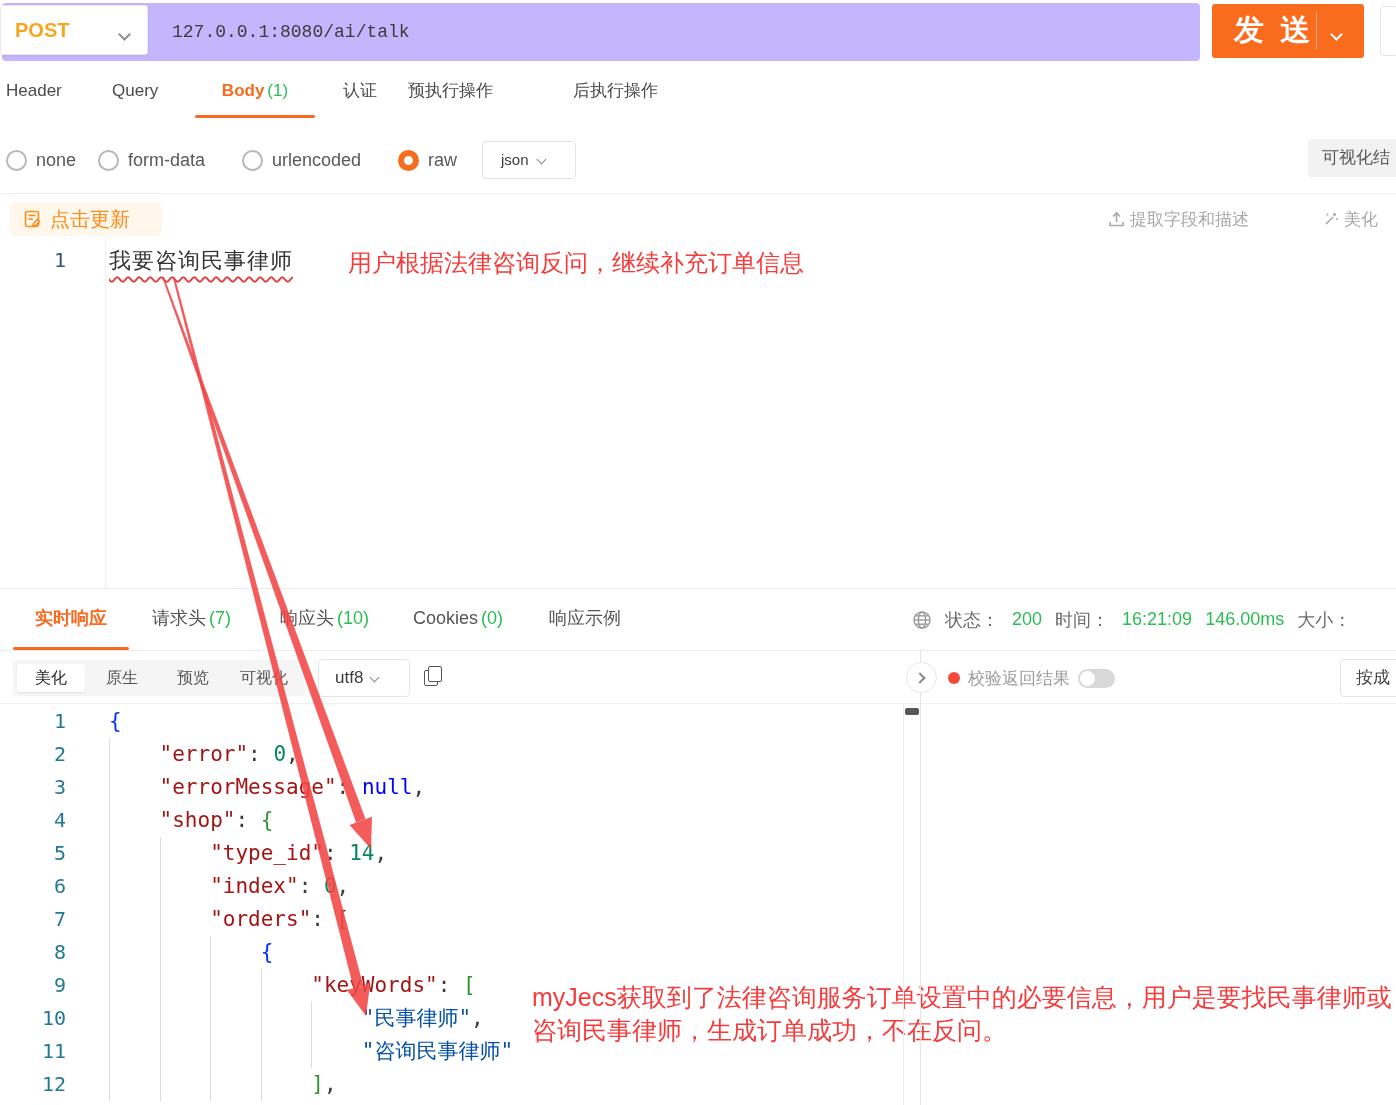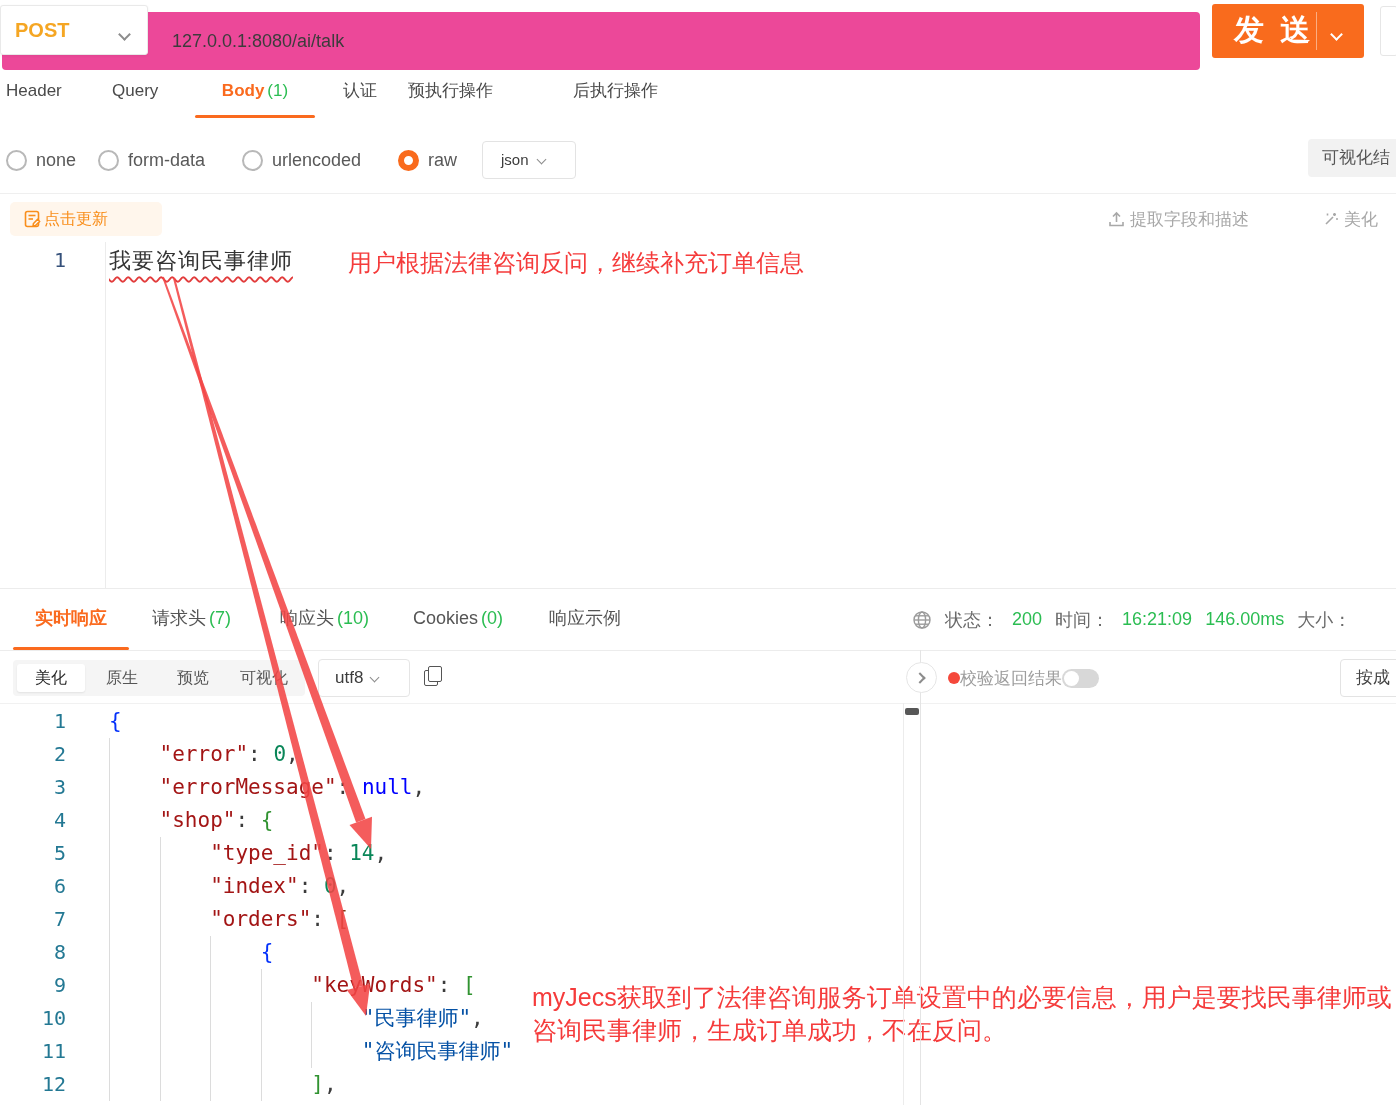--- a/index.html
+++ b/index.html
@@ -2,21 +2,21 @@
 <html><head>
 <meta charset="utf-8">
 <style>
   * { margin:0; padding:0; box-sizing:border-box; }
   html,body { background:#fff; }
   body { font-family:"Liberation Sans","DejaVu Sans",sans-serif; }
   .app { position:relative; width:1396px; height:1105px; overflow:hidden; background:#fff; }
 
   
   .topbar { position:absolute; left:0; top:0; width:1396px; height:62px; background:#fff; }
-  .urlwrap { position:absolute; left:2px; top:12px; width:1198px; height:58px; background:#ec4899; border-radius:4px; }
+  .urlwrap { position:absolute; left:2px; top:3px; width:1198px; height:58px; background:#c4b5fd; border-radius:4px;font-family:Liberation Mono, monospace; }
   .method-box { position:absolute; left:0; top:5px; width:148px; height:50px; background:#fff; border:1px solid #e9e9e9; border-radius:3px; box-shadow:0 1px 3px rgba(0,0,0,.06); cursor:pointer; }
   .method-label { position:absolute; left:14px; top:0; line-height:48px; font-size:20px; font-weight:bold; color:#f5a623; }
   .method-chev { position:absolute; right:18px; top:19px; color:#8c8c8c; }
   .url-text { position:absolute; left:170px; top:0; line-height:58px; font-size:18px; color:#3c3c3c; }
   .chev { display:inline-block; width:9px; height:9px; border-right:2px solid currentColor; border-bottom:2px solid currentColor; transform:rotate(45deg); }
   .chev-r { transform:rotate(-45deg); }
 
   .send-btn { position:absolute; left:1212px; top:4px; width:152px; height:54px; background:#f96b1d; border-radius:3px; cursor:pointer; }
   .send-label { position:absolute; left:22px; top:0; line-height:52px; color:#fff; font-size:30px; font-weight:bold; letter-spacing:4px; }
   .send-divider { position:absolute; left:104px; top:8px; width:1px; height:38px; background:rgba(255,255,255,.45); }
@@ -45,21 +45,21 @@
   .radio:nth-child(4){ left:398px; }
   .rb { width:21px; height:21px; border-radius:50%; border:2px solid #b8b8b8; background:#fff; }
   .rb.sel { border:6px solid #f96b1d; }
   .rawtype-box { position:absolute; left:482px; top:9px; width:94px; height:38px; border:1px solid #e3e3e3; border-radius:4px; background:#fff; cursor:pointer; font-size:15px; color:#3c3c3c; line-height:36px; padding-left:18px; }
   .rawtype-box .chev { width:7px; height:7px; border-width:1.5px; color:#8c8c8c; margin-left:9px; margin-bottom:2px; }
   .visualize-btn { position:absolute; left:1308px; top:7px; width:100px; height:38px; background:#f2f2f2; border-radius:4px; font-size:17px; color:#555; line-height:38px; padding-left:14px; cursor:pointer; }
 
   .divider1 { position:absolute; left:0; top:193px; width:1396px; height:1px; background:#efefef; }
 
   
-  .update-btn { position:absolute; left:10px; top:202px; width:152px; height:34px; background:#fff6ec; border-radius:5px; display:flex; align-items:center; gap:2px; padding-left:14px; color:#f98e1b; font-size:16px; cursor:pointer; }
+  .update-btn { position:absolute; left:10px; top:202px; width:152px; height:34px; background:#fff6ec; border-radius:5px; display:flex; align-items:center; gap:8px; padding-left:14px; color:#f98e1b; font-size:20px; cursor:pointer; }
   .toollink { position:absolute; top:202px; height:34px; display:flex; align-items:center; gap:5px; color:#a8a8a8; font-size:17px; cursor:pointer; }
   .link-extract { left:1108px; }
   .link-beautify { left:1322px; }
 
   
   .req-editor { position:absolute; left:0; top:242px; width:1396px; height:346px; background:#fff; }
   .req-gutter-line { position:absolute; left:105px; top:0; width:1px; height:346px; background:#ececec; }
   .req-ln { position:absolute; left:0; top:6px; width:66px; text-align:right; font-family:"DejaVu Sans Mono",monospace; font-size:20px; color:#35507a; }
   .req-content { position:absolute; left:109px; top:4px; font-size:22px; color:#333; letter-spacing:1px; text-decoration:underline wavy #e23c3c 2px; text-underline-offset:8px; }
 
@@ -95,21 +95,21 @@
   .enc-box { position:absolute; left:318px; top:659px; width:92px; height:38px; border:1px solid #e5e5e5; border-radius:4px; background:#fff; font-size:17px; color:#3c3c3c; line-height:36px; padding-left:16px; cursor:pointer; }
   .enc-box .chev { width:7px; height:7px; border-width:1.5px; color:#8c8c8c; margin-left:8px; margin-bottom:2px; }
   .copy-icon { position:absolute; left:424px; top:666px; width:17px; height:19px; cursor:pointer; }
   .copy-icon::before { content:""; position:absolute; left:0; top:4px; width:12px; height:14px; border:1.8px solid #555; border-radius:2px; background:#fff; }
   .copy-icon::after { content:""; position:absolute; left:4px; top:0; width:12px; height:14px; border:1.8px solid #555; border-radius:2px; background:#fff; }
 
   
   .vdivider { position:absolute; left:920px; top:650px; width:1px; height:455px; background:#e4e4e4; }
   .collapse-btn { position:absolute; left:906px; top:662px; width:31px; height:31px; border-radius:50%; background:#fff; border:1px solid #e6e6e6; cursor:pointer; z-index:5; }
   .collapse-btn .chev { width:8px; height:8px; border-width:2px; color:#8c8c8c; position:absolute; left:9px; top:11px; }
-  .vrow { position:absolute; left:948px; top:659px; height:38px; display:flex; align-items:center; gap:0; }
+  .vrow { position:absolute; left:948px; top:659px; height:38px; display:flex; align-items:center; gap:8px; }
   .reddot { width:12px; height:12px; border-radius:50%; background:#f5483b; }
   .vlabel { font-size:17px; color:#9c9c9c; }
   .toggle { width:37px; height:19px; border-radius:10px; background:#d8d8d8; position:relative; cursor:pointer; }
   .toggle::after { content:""; position:absolute; left:2px; top:2px; width:15px; height:15px; border-radius:50%; background:#fff; }
   .partial-btn { position:absolute; left:1340px; top:659px; width:70px; height:38px; background:#fff; border:1px solid #e3e3e3; border-radius:4px; font-size:17px; color:#444; line-height:36px; padding-left:15px; cursor:pointer; }
 
   
   .resp-editor { position:absolute; left:0; top:705px; width:903px; height:400px; overflow:hidden; }
   .cl { position:relative; height:33px; line-height:33px; white-space:nowrap; }
   .ln { position:absolute; left:0; top:0; width:66px; text-align:right; font-family:"DejaVu Sans Mono",monospace; font-size:20px; color:#237893; }

